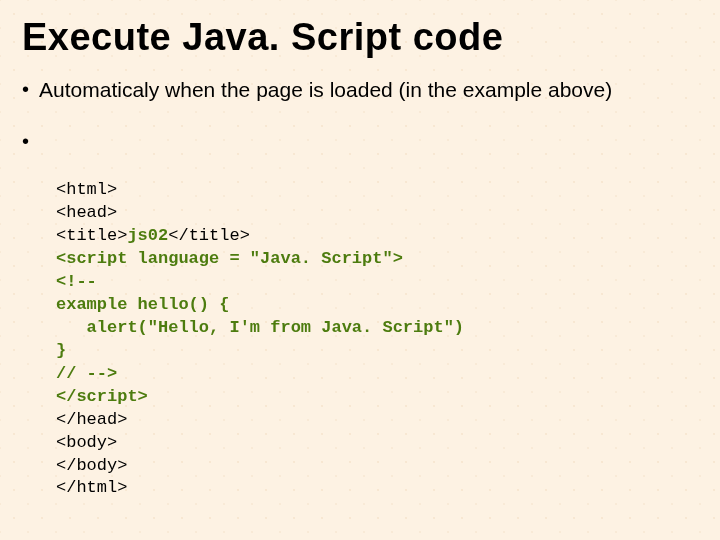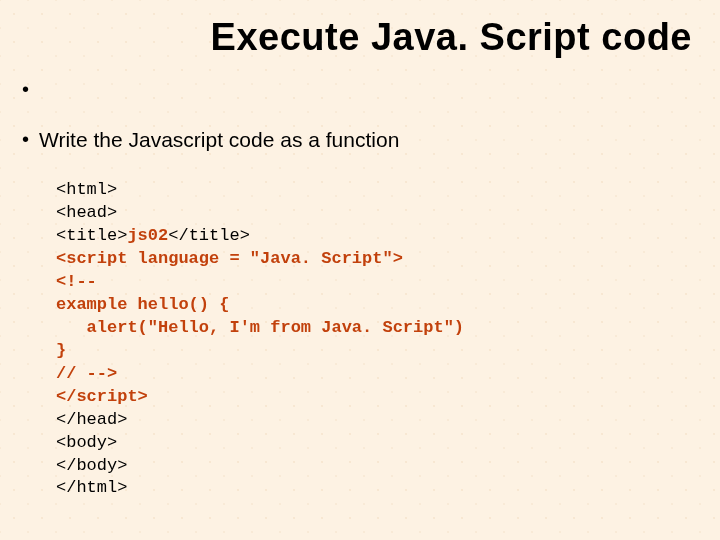--- a/index.html
+++ b/index.html
@@ -19,21 +19,21 @@
     font-family: Arial, Helvetica, sans-serif;
     color: #000;
   }
   .slide {
     padding: 12px 28px 12px 22px;
     box-sizing: border-box;
     width: 100%;
     height: 100%;
   }
   .title {
-    text-align: right;
+    text-align: left;
     font-size: 38px;
     font-weight: bold;
     margin: 4px 0 18px 0;
     letter-spacing: 0.5px;
   }
   .bullet {
     display: flex;
     align-items: flex-start;
     font-size: 21px;
     margin: 10px 0 26px 0;
@@ -47,37 +47,37 @@
   .code {
     font-family: "Courier New", Courier, monospace;
     font-size: 17px;
     line-height: 1.35;
     white-space: pre;
     color: #000;
     margin-left: 34px;
   }
   .code .kw {
     font-weight: bold;
-    color: #c2410c; 
+    color: #4d7c0f; 
   }
 </style>
 </head>
 <body>
 
 <div class="slide">
 
   <div class="title">Execute Java. Script code</div>
 
   <div class="bullet">
     <span class="dot">•</span>
+    <span>Automaticaly when the page is loaded (in the example above)</span>
   </div>
 
   <div class="bullet">
     <span class="dot">•</span>
-    <span>Write the Javascript code as a function</span>
   </div>
 
   <div class="code"><span>&lt;html&gt;</span>
 <span>&lt;head&gt;</span>
 <span><span>&lt;title&gt;</span><span class="kw">js02</span><span>&lt;/title&gt;</span></span>
 <span class="kw">&lt;script language = "Java. Script"&gt;</span>
 <span class="kw">&lt;!--</span>
 <span class="kw">example hello() {</span>
 <span class="kw">   alert("Hello, I'm from Java. Script")</span>
 <span class="kw">}</span>

